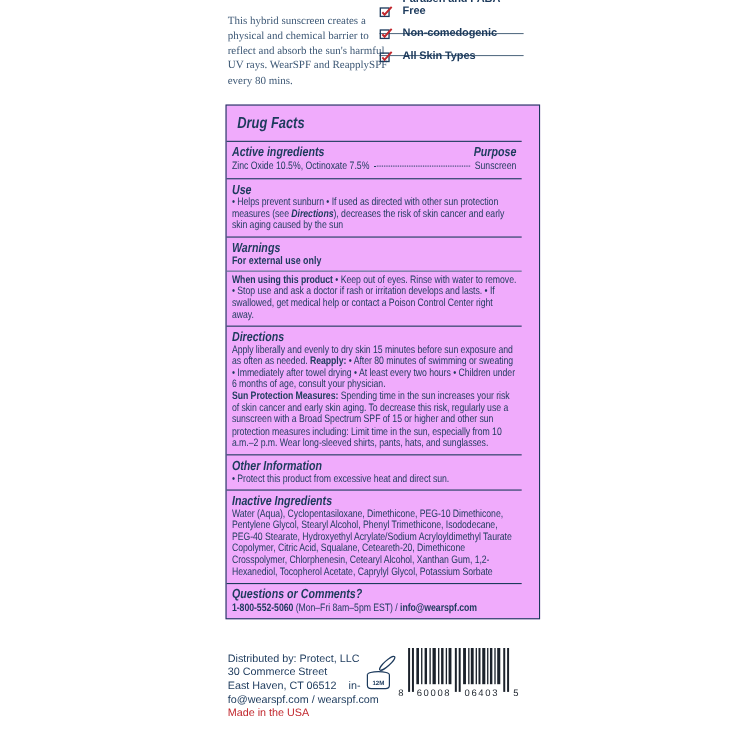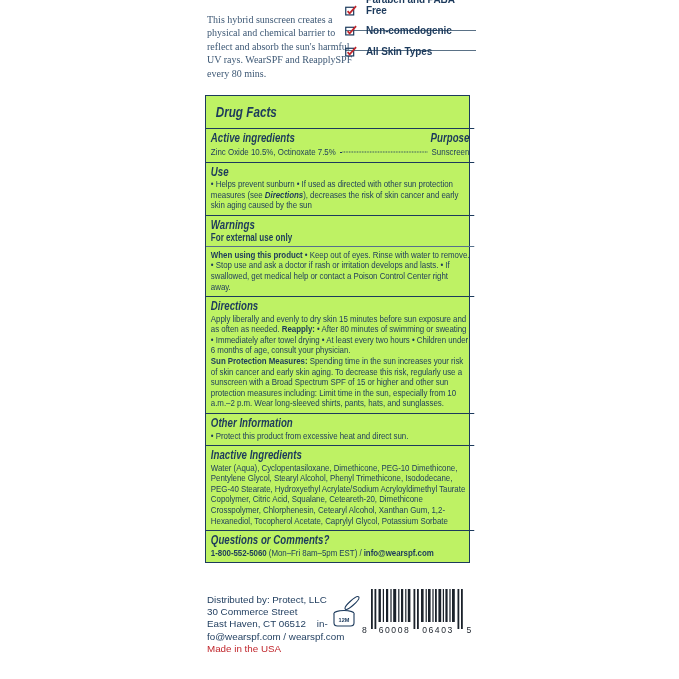--- a/index.html
+++ b/index.html
@@ -28,22 +28,22 @@
     display:flex;align-items:flex-end;gap:9px;
     height:17px;margin-bottom:3px;padding-bottom:14px;
   }
   .check-item.u{border-bottom:1px solid #5a7186;}
   .check-item svg{flex:0 0 auto;overflow:visible;}
   .check-box{stroke:var(--navy);fill:none;stroke-width:1.3;}
   .check-mark{stroke:var(--red);fill:none;stroke-width:1.9;}
   .check-label{font-size:10px;font-weight:700;color:var(--navy);letter-spacing:-0.1px;}
   
   .df-box{
-    position:absolute;left:205px;top:95px;width:265px;
-    border:1.5px solid var(--navy);background:#bef264;
+    position:absolute;left:205px;top:95px;width:286px;
+    border:1.5px solid var(--navy);background:#f0abfc;
   }
   .df-scale{width:332px;transform:scaleX(0.808);transform-origin:0 0;}
   .df-sec{padding:3px 6px 4px;border-top:1.5px solid var(--navy);}
   .df-sec.first{border-top:none;}
   .df-title{font-size:14.5px;font-weight:700;font-style:italic;padding:5px 6px 4px;}
   .df-h{font-size:12px;font-weight:700;font-style:italic;line-height:13.5px;}
   .df-body{font-size:9.8px;line-height:10.6px;letter-spacing:-0.05px;}
   .df-sub{font-size:10px;font-weight:700;line-height:11.5px;}
   .b{font-weight:700;}
   .bi{font-weight:700;font-style:italic;}

